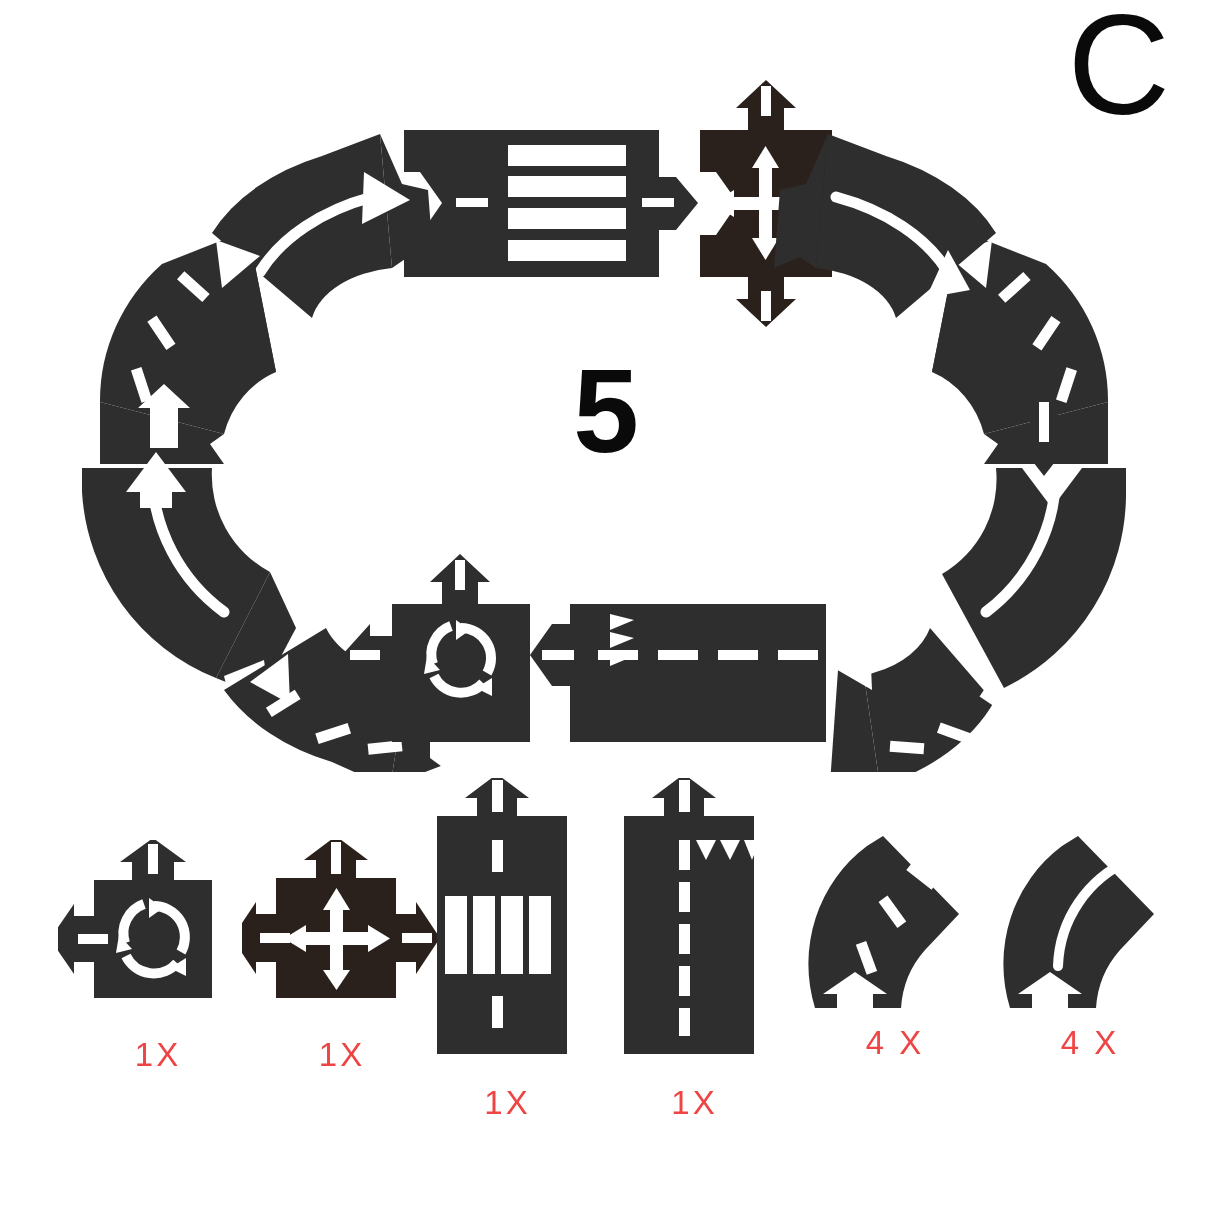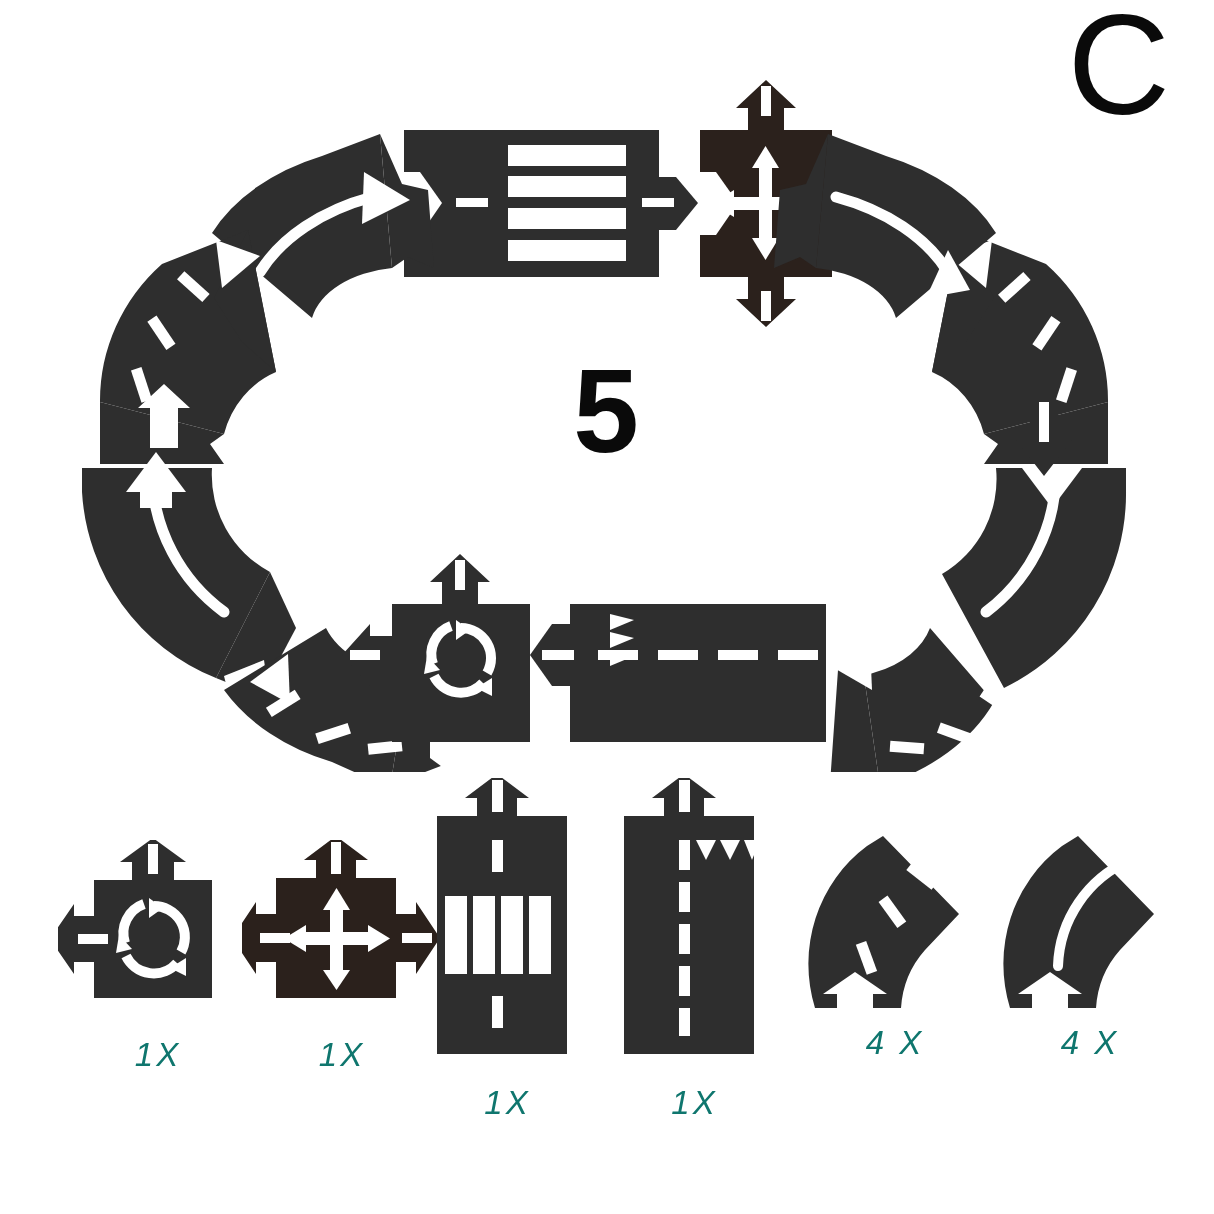--- a/index.html
+++ b/index.html
@@ -55,26 +55,25 @@
     height:420px;
   }
   .legend-item{
     position:absolute;
     text-align:center;
   }
   .legend-svg-wrap{display:block;}
   .legend-count{
     font-size:33px;
     font-weight:400;
-    color:#0f766e;
+    color:#ef4444;
     letter-spacing:3px;
     margin-top:6px;
     font-family:"Liberation Sans", sans-serif;
     white-space:nowrap;
-    font-style:italic;
   }
   .li-roundabout{ left:58px;  top:72px;  width:200px; }
   .li-crossroads{ left:242px; top:72px;  width:200px; }
   .li-crosswalk { left:425px; top:10px;  width:165px; }
   .li-straight  { left:612px; top:10px;  width:165px; }
   .li-curve-d   { left:805px; top:50px;  width:180px; }
   .li-curve-s   { left:1000px;top:50px;  width:180px; }
 </style>
 </head>
 <body>

